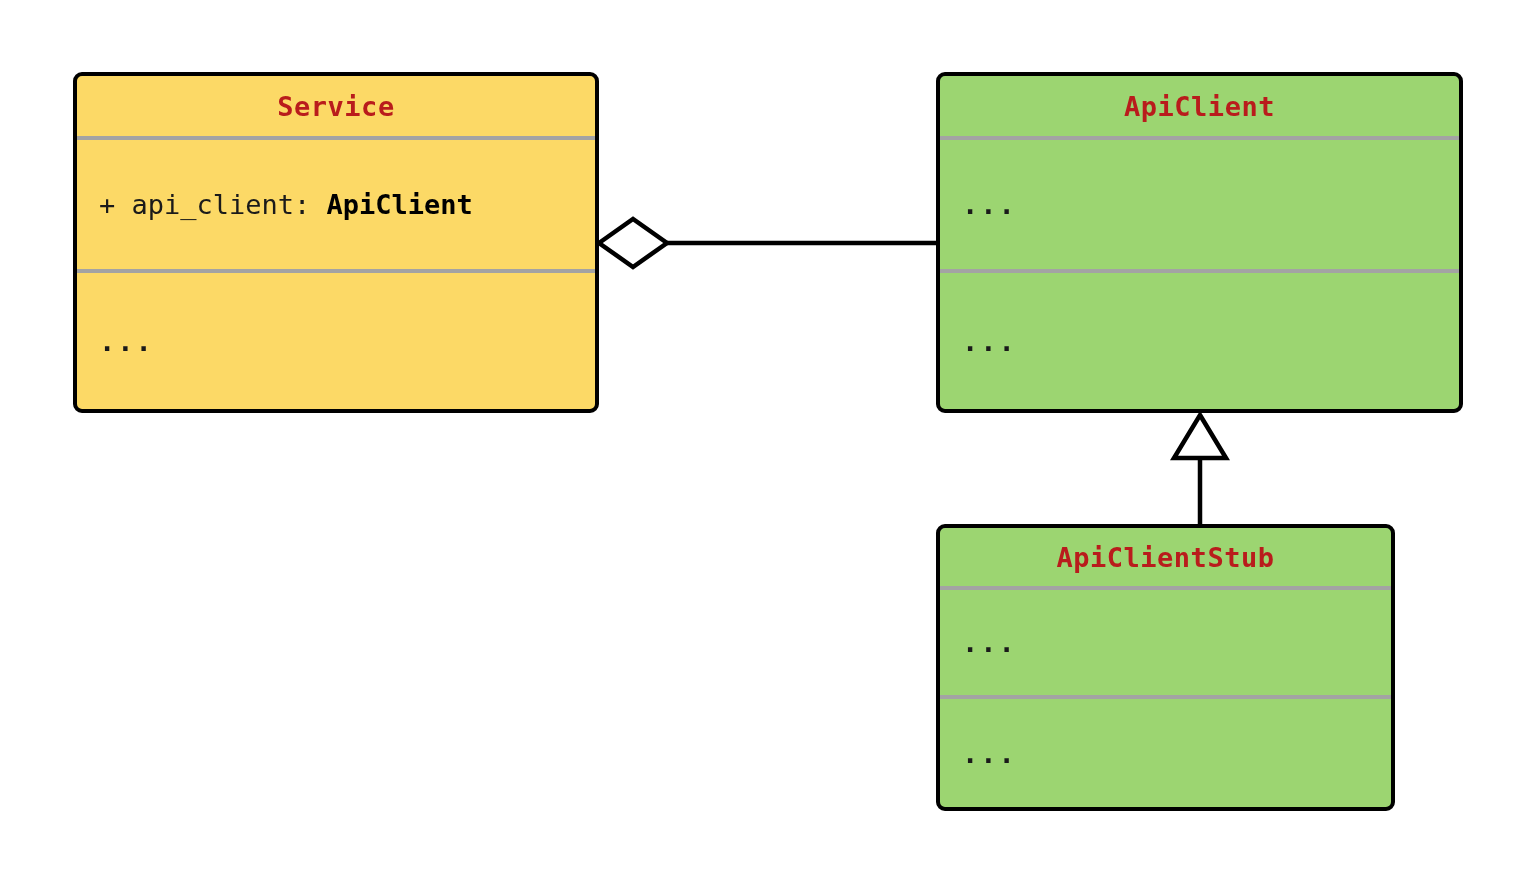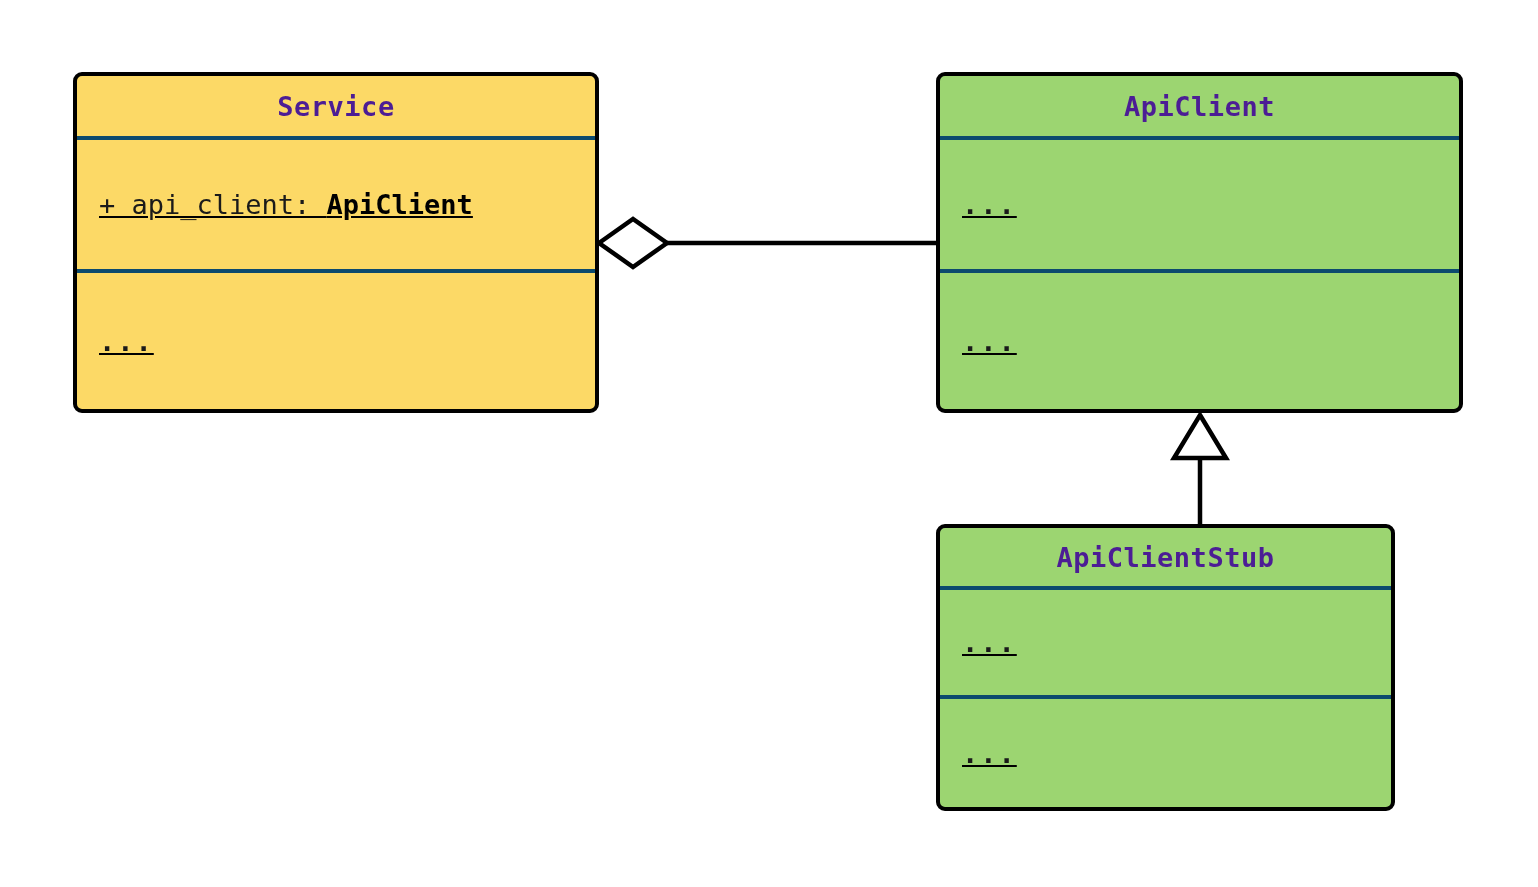--- a/index.html
+++ b/index.html
@@ -29,37 +29,36 @@
     display: flex;
     flex-direction: column;
   }
   .uml-class .compartment {
     box-sizing: border-box;
     display: flex;
     align-items: center;
     overflow: hidden;
   }
   .uml-class .compartment + .compartment {
-    border-top: 4px solid #0c4a6e;
-    text-decoration: underline;
+    border-top: 4px solid #a3a3a3;
   }
 
   .cmp-title {
     justify-content: center;
   }
   .cmp-body {
     justify-content: flex-start;
     padding-left: 22px;
   }
 
   .class-name {
     font-family: "DejaVu Sans Mono", "Liberation Mono", monospace;
     font-weight: bold;
     font-size: 27px;
-    color: #4c1d95;
+    color: #b91c1c;
     letter-spacing: 0.5px;
     white-space: nowrap;
   }
   .member-text {
     font-family: "DejaVu Sans Mono", "Liberation Mono", monospace;
     font-weight: normal;
     font-size: 27px;
     color: #1a1a1a;
     white-space: nowrap;
     letter-spacing: 0px;

